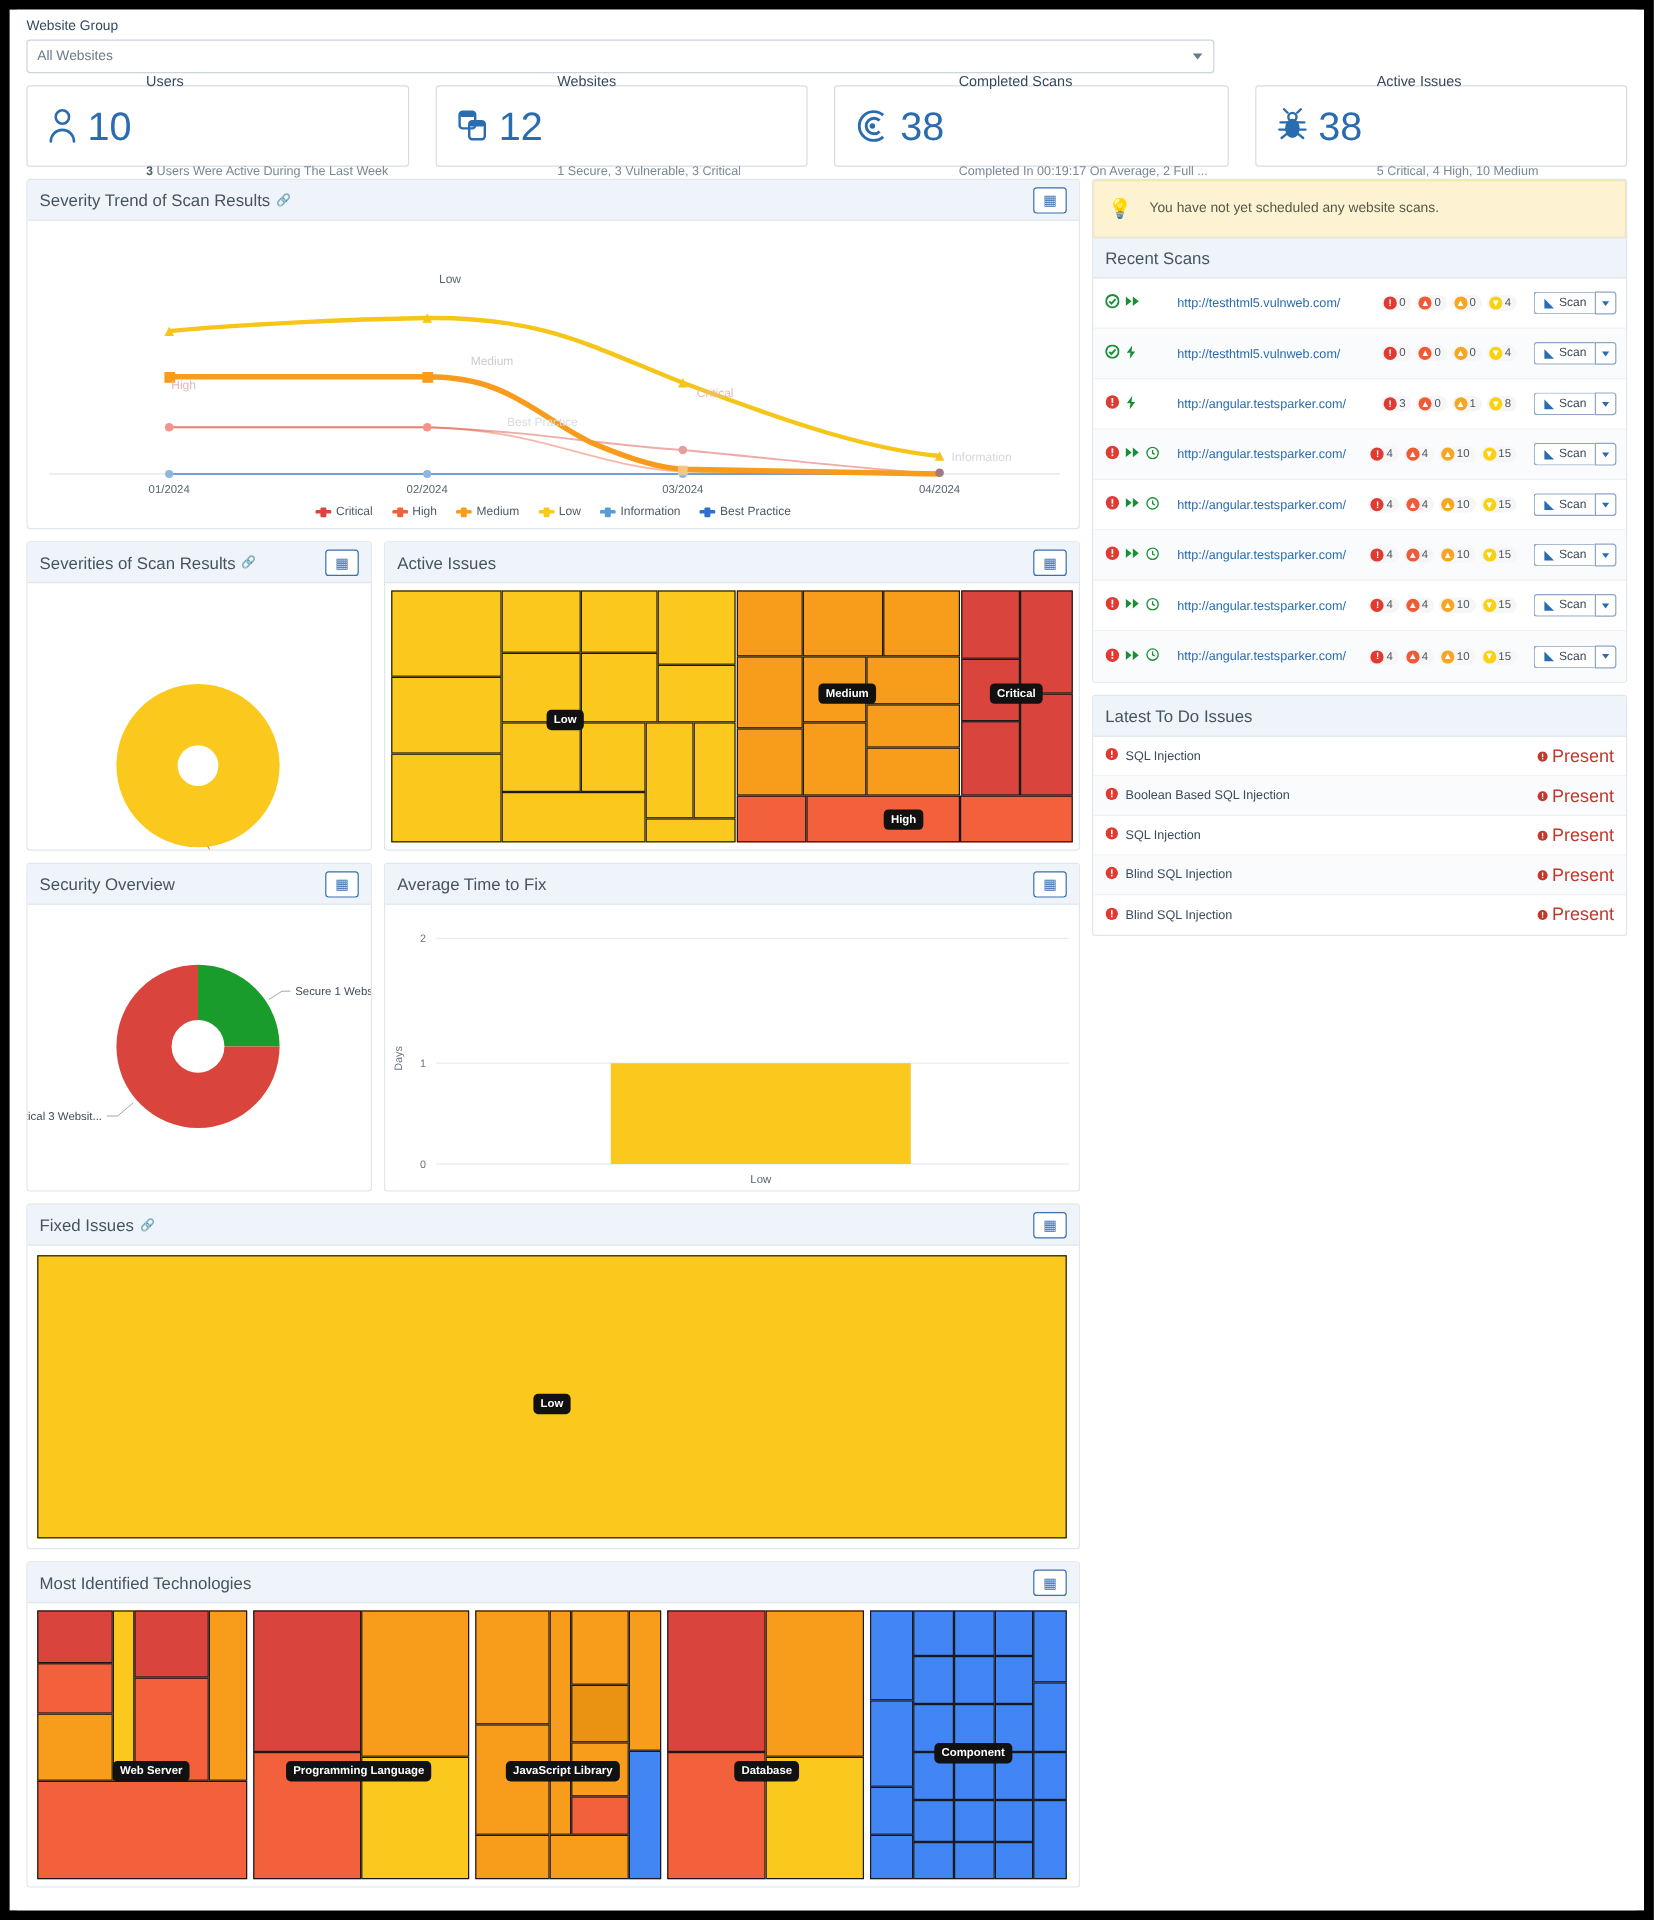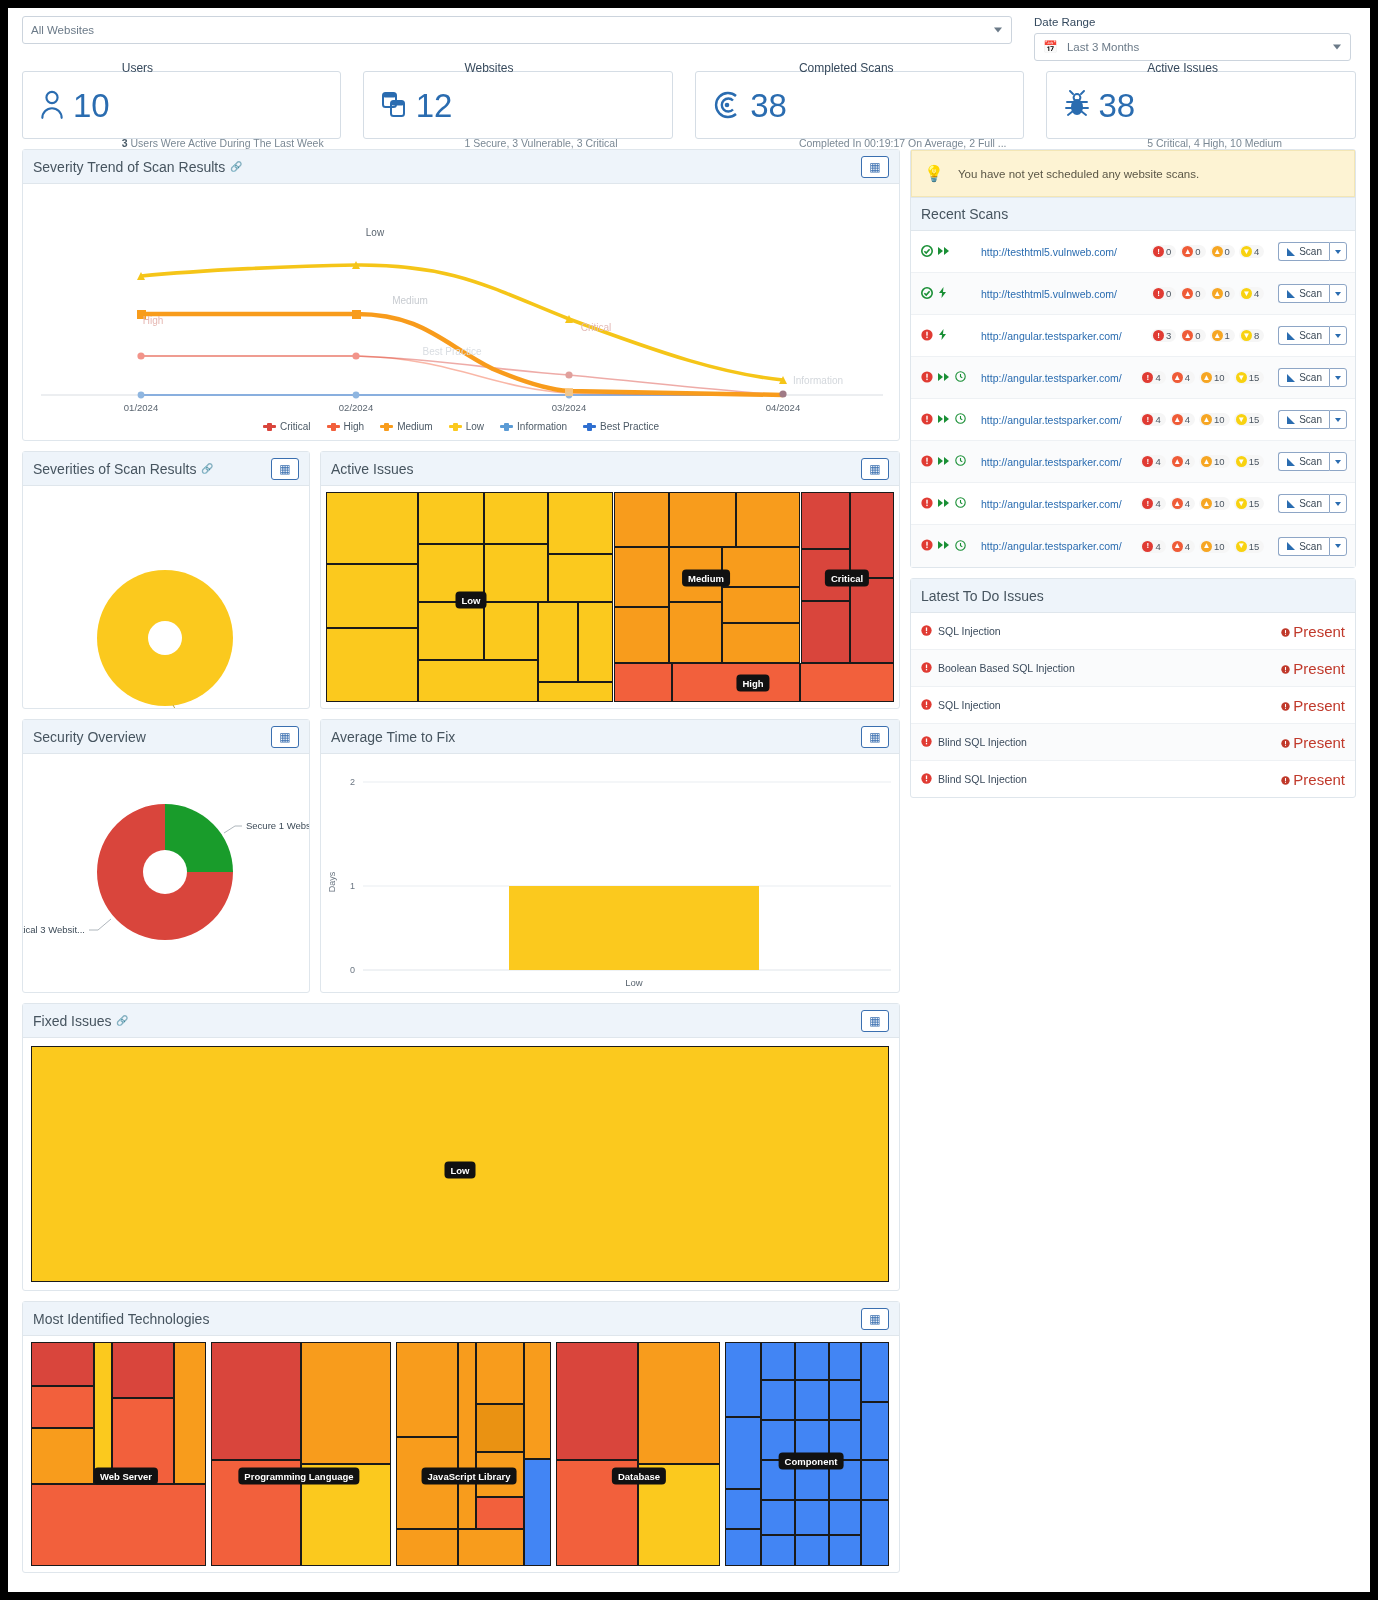--- a/index.html
+++ b/index.html
@@ -108,47 +108,40 @@
     border:1px solid #8ea6c6; border-right:none; border-radius:3px 0 0 3px; background:#fff;
     height:19px; display:flex; align-items:center; gap:3px; padding:0 7px; font-size:10px; color:#3a4856; cursor:pointer;
   }
   .scan-caret {
     border:1px solid #8ea6c6; border-radius:0 3px 3px 0; background:#fff; width:18px; height:19px;
     display:flex; align-items:center; justify-content:center; cursor:pointer;
   }
   .scan-caret i { width:0; height:0; border-left:3.5px solid transparent; border-right:3.5px solid transparent; border-top:4px solid #2a6cb0; display:block;}
   .todo-row {
     display:flex; align-items:center; justify-content:space-between; height:33px;
-    padding:18px 10px; border-bottom:1px solid #eef1f4; font-size:10.5px;
+    padding:8px 10px; border-bottom:1px solid #eef1f4; font-size:10.5px;
   }
   .todo-row.alt { background:#fafbfc; }
   .todo-left { display:flex; align-items:center; gap:6px; color:#3b4b5c; }
   .todo-right { display:flex; align-items:center; gap:3px; color:#c0392b; font-size:15px; }
 
   
   .bar-body { height: 238px; position:relative; }
 </style>
 </head>
 <body>
 
 <div class="frame">
 <div class="page">
 
   <div class="filters">
     <div class="filter-group" style="width:990px;">
+      <div class="filter-label">Website Group</div>
       <div class="select-box">
         <span>All Websites</span>
-        <span class="caret"></span>
-      </div>
-    </div>
-    <div class="filter-group" style="width:317px;">
-      <div class="filter-label">Date Range</div>
-      <div class="select-box">
-        <span class="cal-icon">📅</span>
-        <span>Last 3 Months</span>
         <span class="caret"></span>
       </div>
     </div>
   </div>
 
   <div class="kpis">
 
     <div class="kpi">
       <span class="kpi-ico">
         <svg width="26" height="30" viewBox="0 0 24 28">

